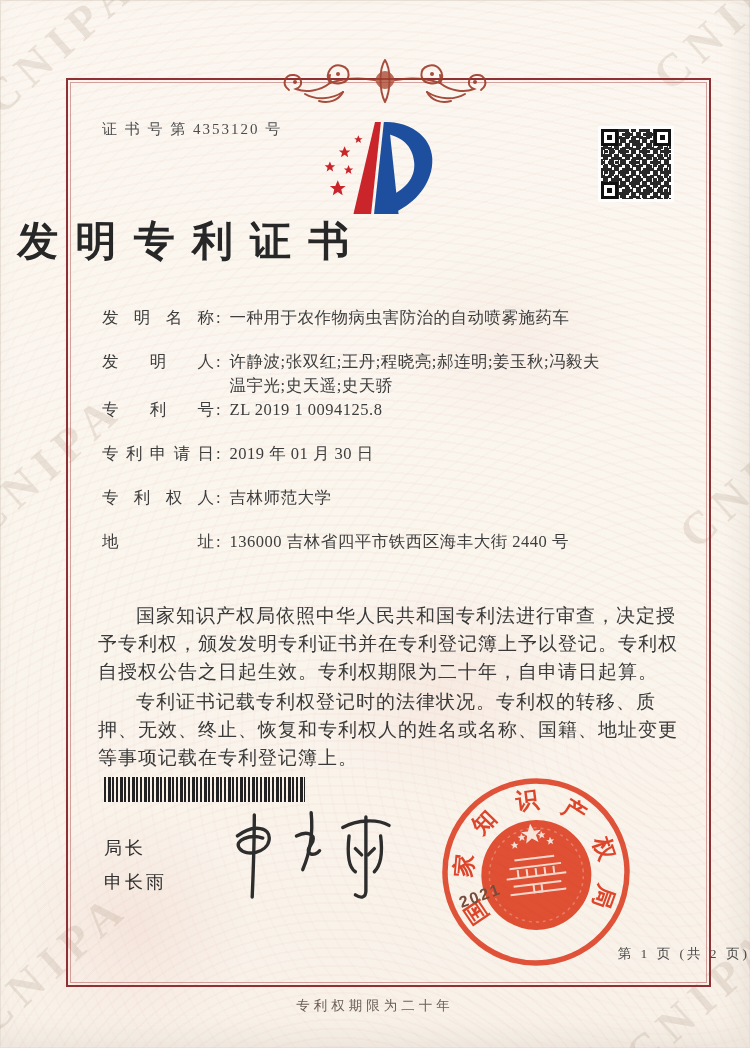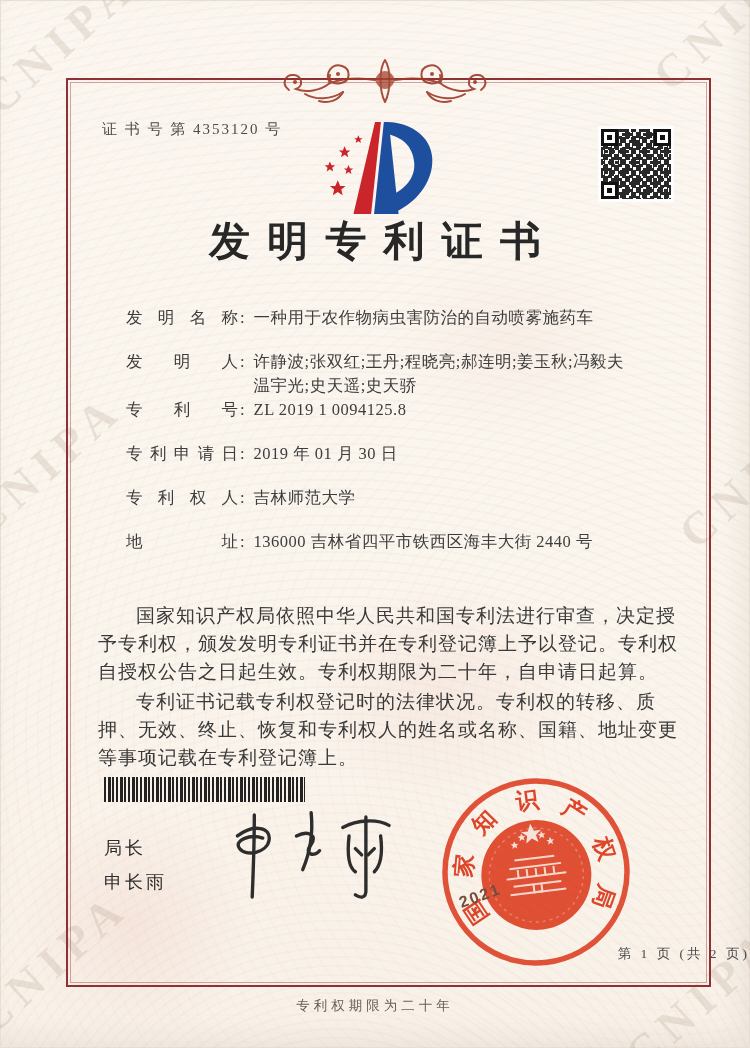--- a/index.html
+++ b/index.html
@@ -42,26 +42,26 @@
   .qr-pattern{position:absolute;inset:3px;
     background:
       conic-gradient(#161616 25%,transparent 0 50%,#161616 0 75%,transparent 0) 0 0/7px 7px,
       conic-gradient(transparent 25%,#161616 0 50%,transparent 0 75%,#161616 0) 2px 3px/11px 11px;
     opacity:.92;}
   .qr-eye{position:absolute;width:17px;height:17px;border:3px solid #111;background:#fff;box-sizing:border-box;}
   .qr-eye::after{content:"";position:absolute;left:3px;top:3px;width:5px;height:5px;background:#111;}
   .qr-eye.tl{left:3px;top:3px}.qr-eye.tr{right:3px;top:3px}.qr-eye.bl{left:3px;bottom:3px}
 
   .title{
-    position:absolute;left:0;top:214px;width:750px;margin:0;text-align:center;
+    position:absolute;left:0;top:214px;width:750px;margin:0;
     font-size:41px;font-weight:700;color:#272727;letter-spacing:.42em;text-indent:.42em;
   }
 
   .fields{position:absolute;left:102px;top:306px;width:580px;font-size:16.5px;color:#3d3d3d;}
-  .frow{line-height:24px;margin-bottom:20px;white-space:nowrap;margin-left:24px;}
+  .frow{line-height:24px;margin-bottom:20px;white-space:nowrap;}
   .frow.tight{margin-bottom:0;}
   .flabel{display:inline-block;width:112px;text-align:justify;text-align-last:justify;-moz-text-align-last:justify;vertical-align:top;font-weight:500;}
   .fcolon{margin:0 9px 0 2px;vertical-align:top;}
   .fvalue{display:inline-block;vertical-align:top;white-space:pre-line;letter-spacing:.5px;}
   .flabel2{display:inline-block;width:auto;letter-spacing:2px;margin-left:52px;vertical-align:top;font-weight:500;}
 
   .paras{position:absolute;left:98px;top:602px;width:590px;font-size:19px;line-height:28px;color:#3a3a3a;letter-spacing:1px;}
   .paras p{margin:0 0 2px 0;text-indent:2em;}
 
   .barcode{position:absolute;left:104px;top:777px;width:201px;height:25px;

